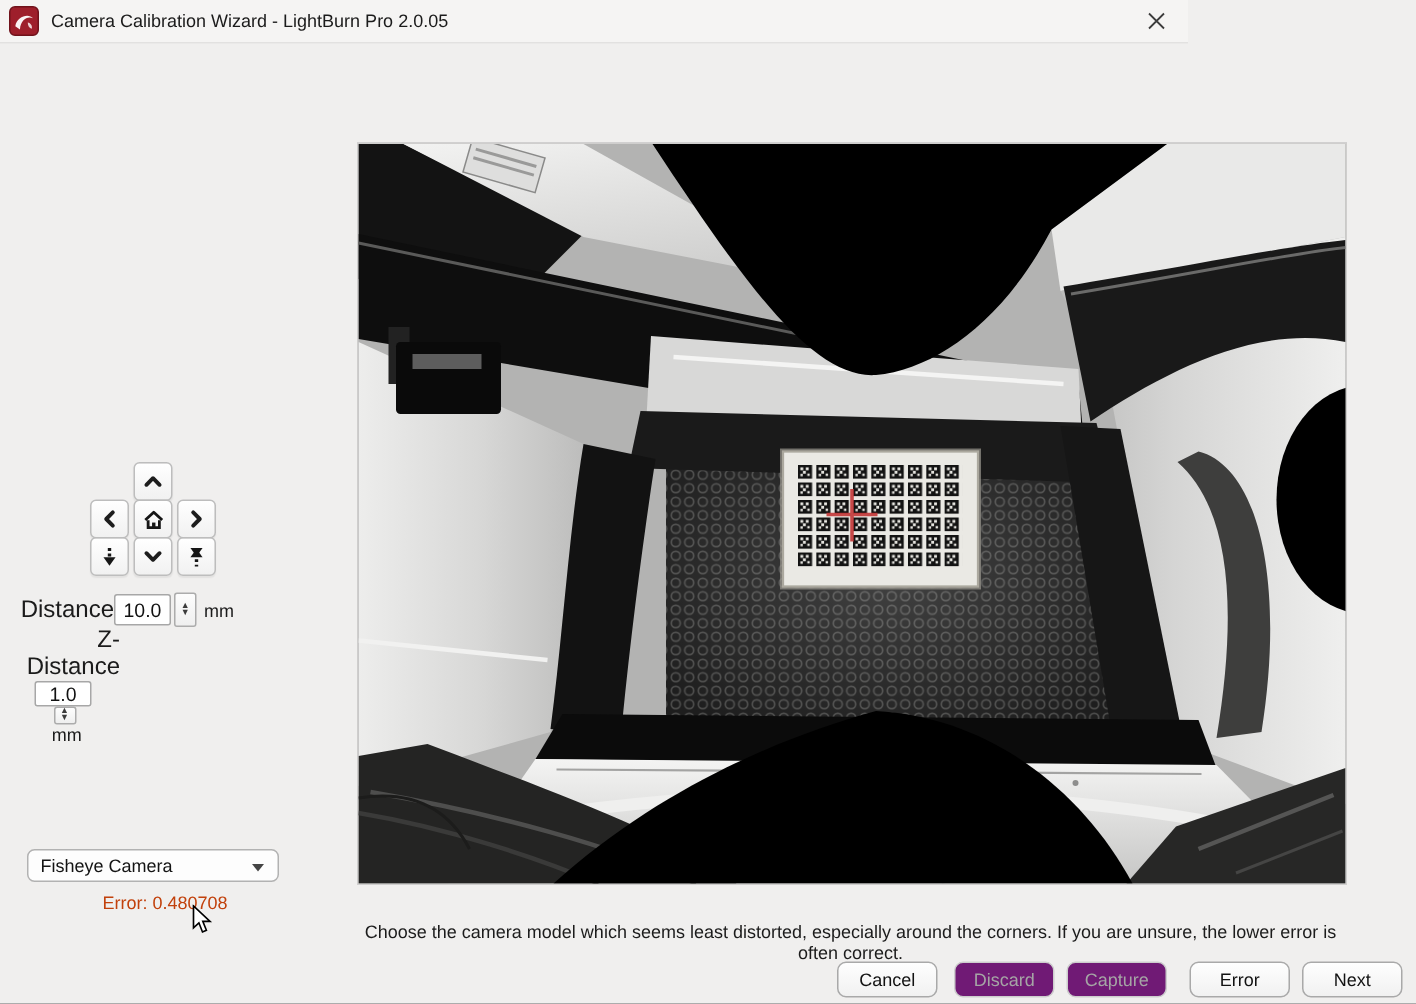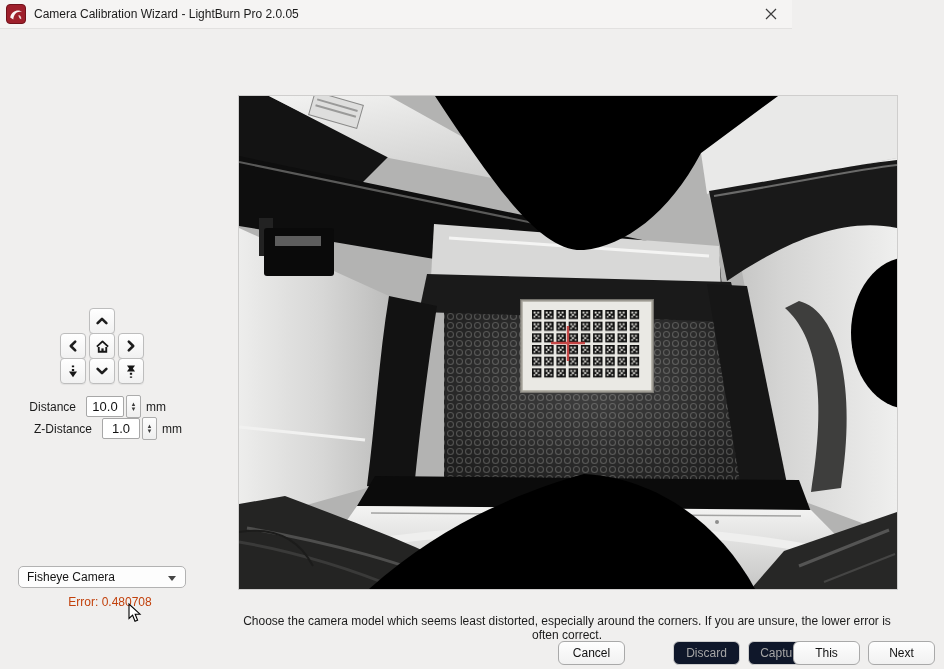--- a/index.html
+++ b/index.html
@@ -33,21 +33,21 @@
   }
   .camera-view svg{display:block;}
   
   .navpad{position:absolute;left:0;top:0;}
   .nav-btn{
     position:absolute;width:26px;height:26px;border:1px solid #bdbdbd;border-radius:4px;
     background:linear-gradient(#ffffff,#f1f1f1);box-shadow:0 1px 1px rgba(0,0,0,.06);
     display:flex;align-items:center;justify-content:center;padding:0;
   }
   .field-row{position:absolute;height:21px;display:flex;align-items:center;}
-  .field-label{width:76px;text-align:right;font-size:12px;color:#1b1b1b;padding-right:10px;}
+  .field-label{width:76px;text-align:right;font-size:16px;color:#1b1b1b;padding-right:0;}
   .spin-input{
     width:36px;height:19px;border:1px solid #a7a7a7;border-radius:2px;background:#fff;
     font-family:"Liberation Sans",sans-serif;font-size:13px;text-align:center;color:#111;padding:0;
   }
   .stepper{
     width:13px;height:21px;margin-left:2px;border:1px solid #acacac;border-radius:2px;
     background:linear-gradient(#fdfdfd,#efefef);display:flex;flex-direction:column;
     align-items:center;justify-content:center;line-height:0;
   }
   .stepper span{font-size:6px;color:#3c3c3c;line-height:5px;display:block;}
@@ -70,21 +70,21 @@
   
   .instruction{
     position:absolute;left:238px;top:614px;width:658px;text-align:center;
     font-size:12px;color:#1c1c1c;
   }
   .footer-btn{
     position:absolute;top:641px;height:24px;width:67px;
     border:1px solid #a9a9a9;border-radius:6px;background:linear-gradient(#fefefe,#f1f1f1);
     font-family:"Liberation Sans",sans-serif;font-size:12px;color:#121212;
   }
-  .footer-btn:disabled{color:#a5a5a5;border-color:#cdcdcd;background:#0f172a;margin-left:37px;}
+  .footer-btn:disabled{color:#a5a5a5;border-color:#cdcdcd;background:#701a75;}
 </style>
 </head>
 <body>
 
 <div class="window">
 
   <div class="titlebar">
     <svg class="appicon" viewBox="0 0 20 20">
       <rect x="0.5" y="0.5" width="19" height="19" rx="3.5" fill="#9e1f2b"></rect>
       <rect x="0.5" y="0.5" width="19" height="19" rx="3.5" fill="none" stroke="#70121b"></rect>
@@ -250,21 +250,21 @@
 
   <div class="field-row" style="left:0;top:396px;">
     <span class="field-label">Distance</span>
     <input class="spin-input" value="10.0" style="">
     <span class="stepper">
         <span>▲</span>
         <span>▼</span>
       </span>
     <span class="unit">mm</span>
   </div>
-  <div class="field-row" style="left:16px;top:418px;">
+  <div class="field-row" style="left:4px;top:418px;flex-direction:column;">
     <span class="field-label">Z-Distance</span>
     <input class="spin-input" value="1.0" style="">
     <span class="stepper">
         <span>▲</span>
         <span>▼</span>
       </span>
     <span class="unit">mm</span>
   </div>
 
   <div class="model-select">
@@ -277,16 +277,16 @@
   </div>
   <svg class="cursor" width="14" height="20" viewBox="0 0 14 20">
     <path d="M1 1 L1 15.5 L4.6 12.2 L7 18.3 L9.6 17.2 L7.2 11.2 L12 11.2 Z" fill="#ffffff" stroke="#000000" stroke-width="1.1"></path>
   </svg>
 
   <div class="instruction">Choose the camera model which seems least distorted, especially around the corners. If you are unsure, the lower error is often correct.</div>
 
   <button class="footer-btn" style="left:558px;">Cancel</button>
   <button class="footer-btn" style="left:636px;" disabled="">Discard</button>
   <button class="footer-btn" style="left:711px;" disabled="">Capture</button>
-  <button class="footer-btn" style="left:793px;">This</button>
+  <button class="footer-btn" style="left:793px;">Error</button>
   <button class="footer-btn" style="left:868px;">Next</button>
 
 </div>
 
 </body></html>

